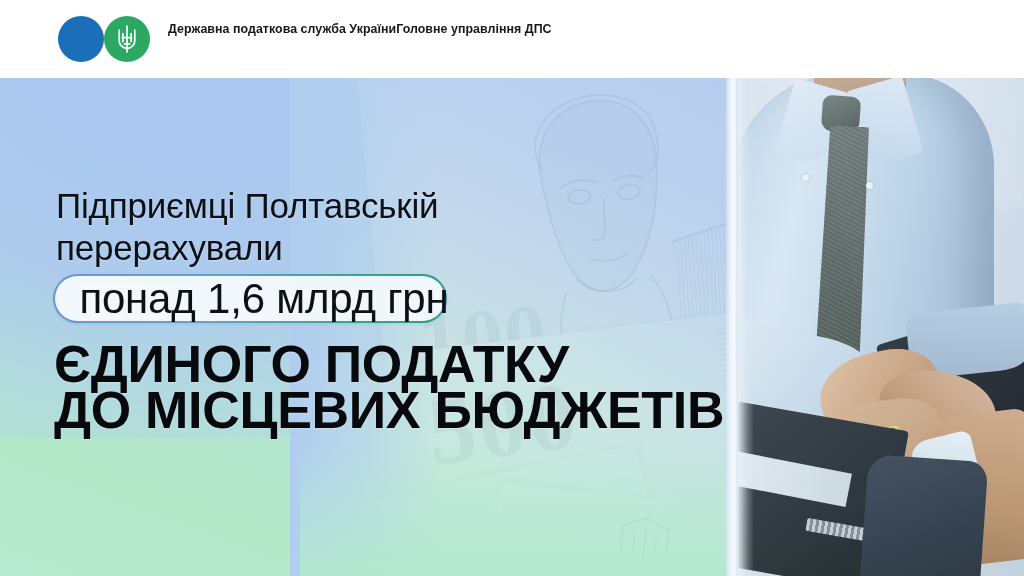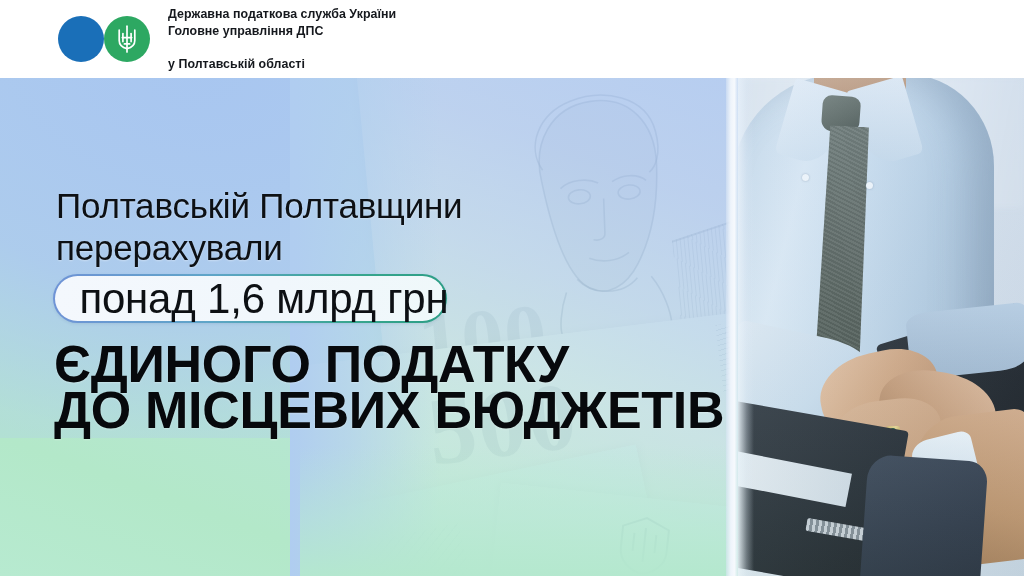--- a/index.html
+++ b/index.html
@@ -41,21 +41,21 @@
   .logo-circle.blue  { left:0;    background:#1a6fb8; }
   .logo-circle.green { left:46px; background:#2da862; }
   .trident {
     position:absolute; left:46px; top:2px;
     width:46px; height:46px;
     display:flex; align-items:center; justify-content:center;
   }
 
   .brand-text {
     margin-left:10px;
-    display:flex; flex-direction:column;
+    display:flex; flex-direction:row;
     justify-content:center;
     line-height:1.0;
   }
   .brand-line1 {
     font-size:12.4px; font-weight:bold;
     color:#15181d; letter-spacing:.05px;
     white-space:nowrap;
     margin-bottom:5px;
   }
   .brand-line2, .brand-line3 {
@@ -499,21 +499,20 @@
             <path d="M7.3 13.6 L16.7 13.6"></path>
             <path d="M9.4 19.9 L14.6 19.9"></path>
           </g>
         </svg>
       </span>
     </div>
 
     <div class="brand-text">
       <div class="brand-line1">Державна податкова служба України</div>
       <div class="brand-line2">Головне управління ДПС</div>
-      <div class="brand-line3">у Полтавській області</div>
     </div>
   </div>
 
   <div class="canvas">
 
     <div class="bg-grad"></div>
     <div class="bg-blue-pool"></div>
 
     <div class="money-layer">
 
@@ -604,21 +603,21 @@
         <div class="hs-zip"></div>
         <div class="hs-trousers"></div>
       </div>
 
       <div class="ph-edgeL"></div>
       <div class="ph-tint"></div>
     </div>
 
     <div class="copy">
 
-      <div class="line-reg r1">Полтавській Полтавщини</div>
+      <div class="line-reg r1">Підприємці Полтавській</div>
       <div class="line-reg r2">перерахували</div>
 
       <div class="pill-wrap">
         <div class="pill-inner">
           <span class="pill-text">понад 1,6 млрд грн</span>
         </div>
       </div>
 
       <div class="line-bold b1">ЄДИНОГО ПОДАТКУ</div>
       <div class="line-bold b2">ДО МІСЦЕВИХ БЮДЖЕТІВ</div>

